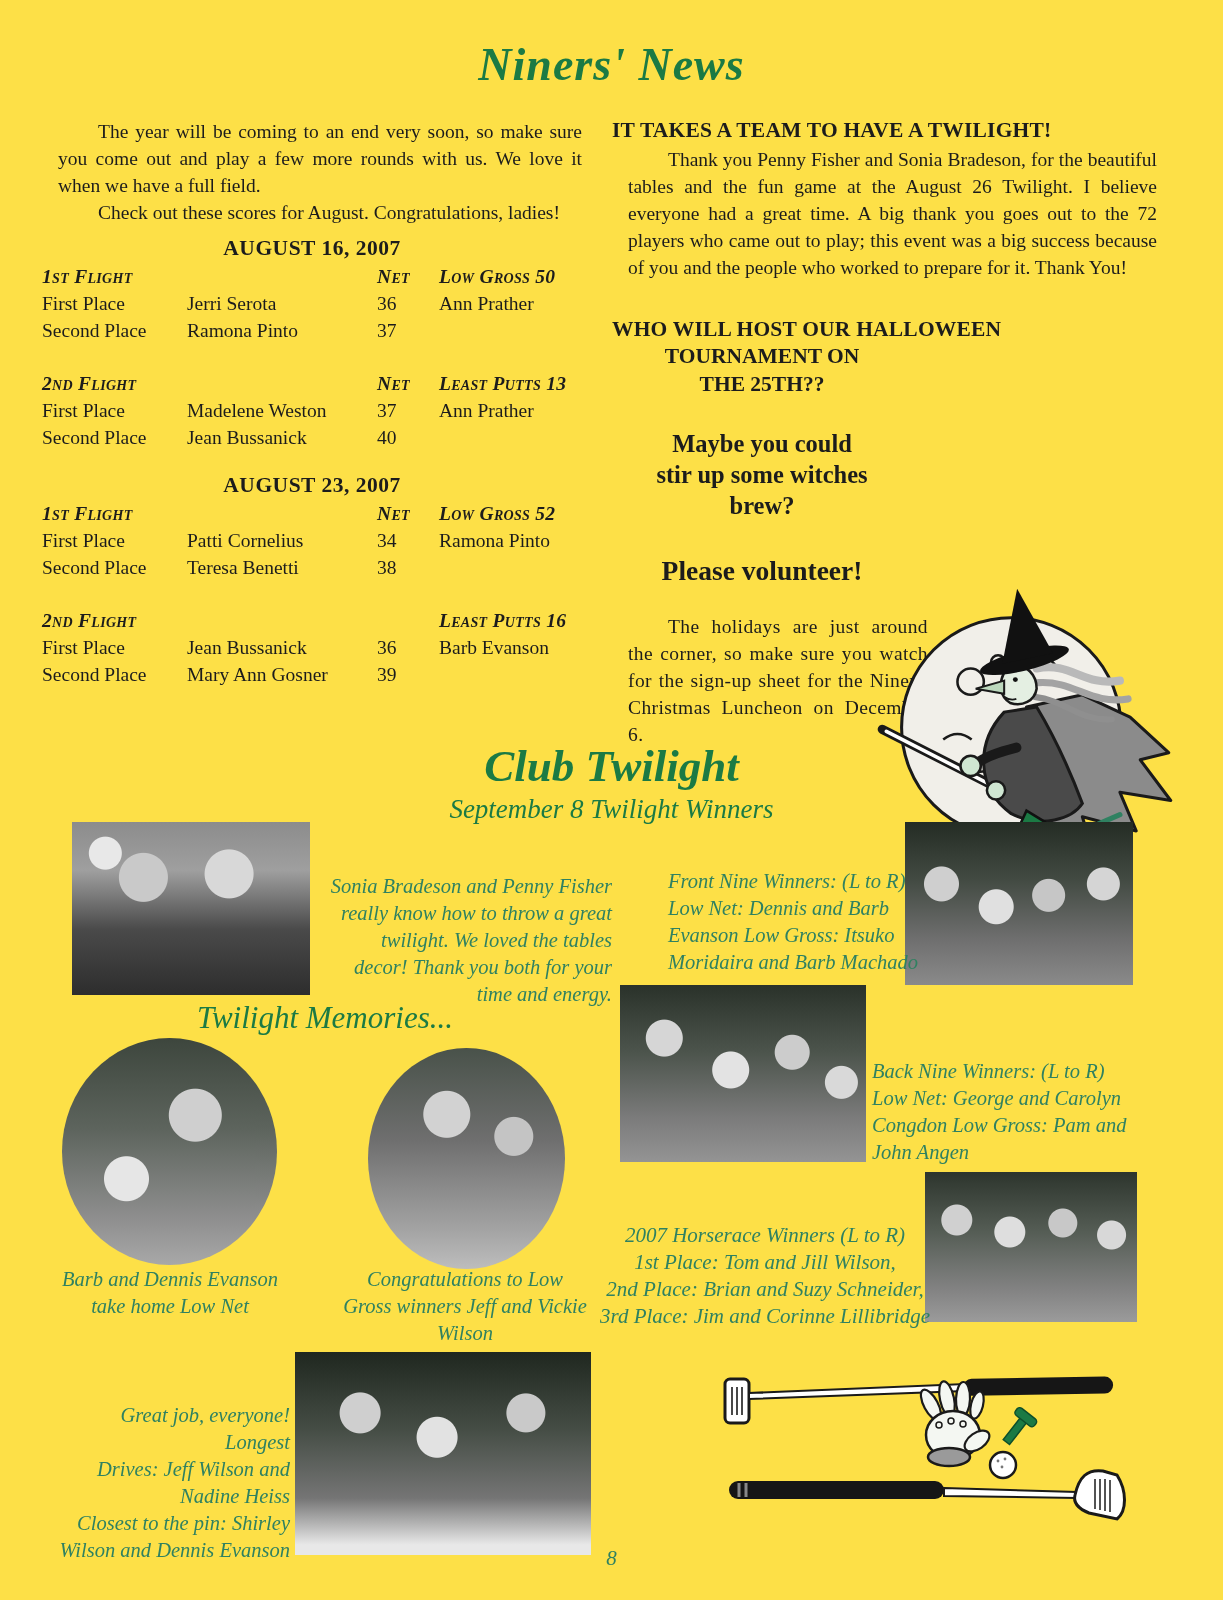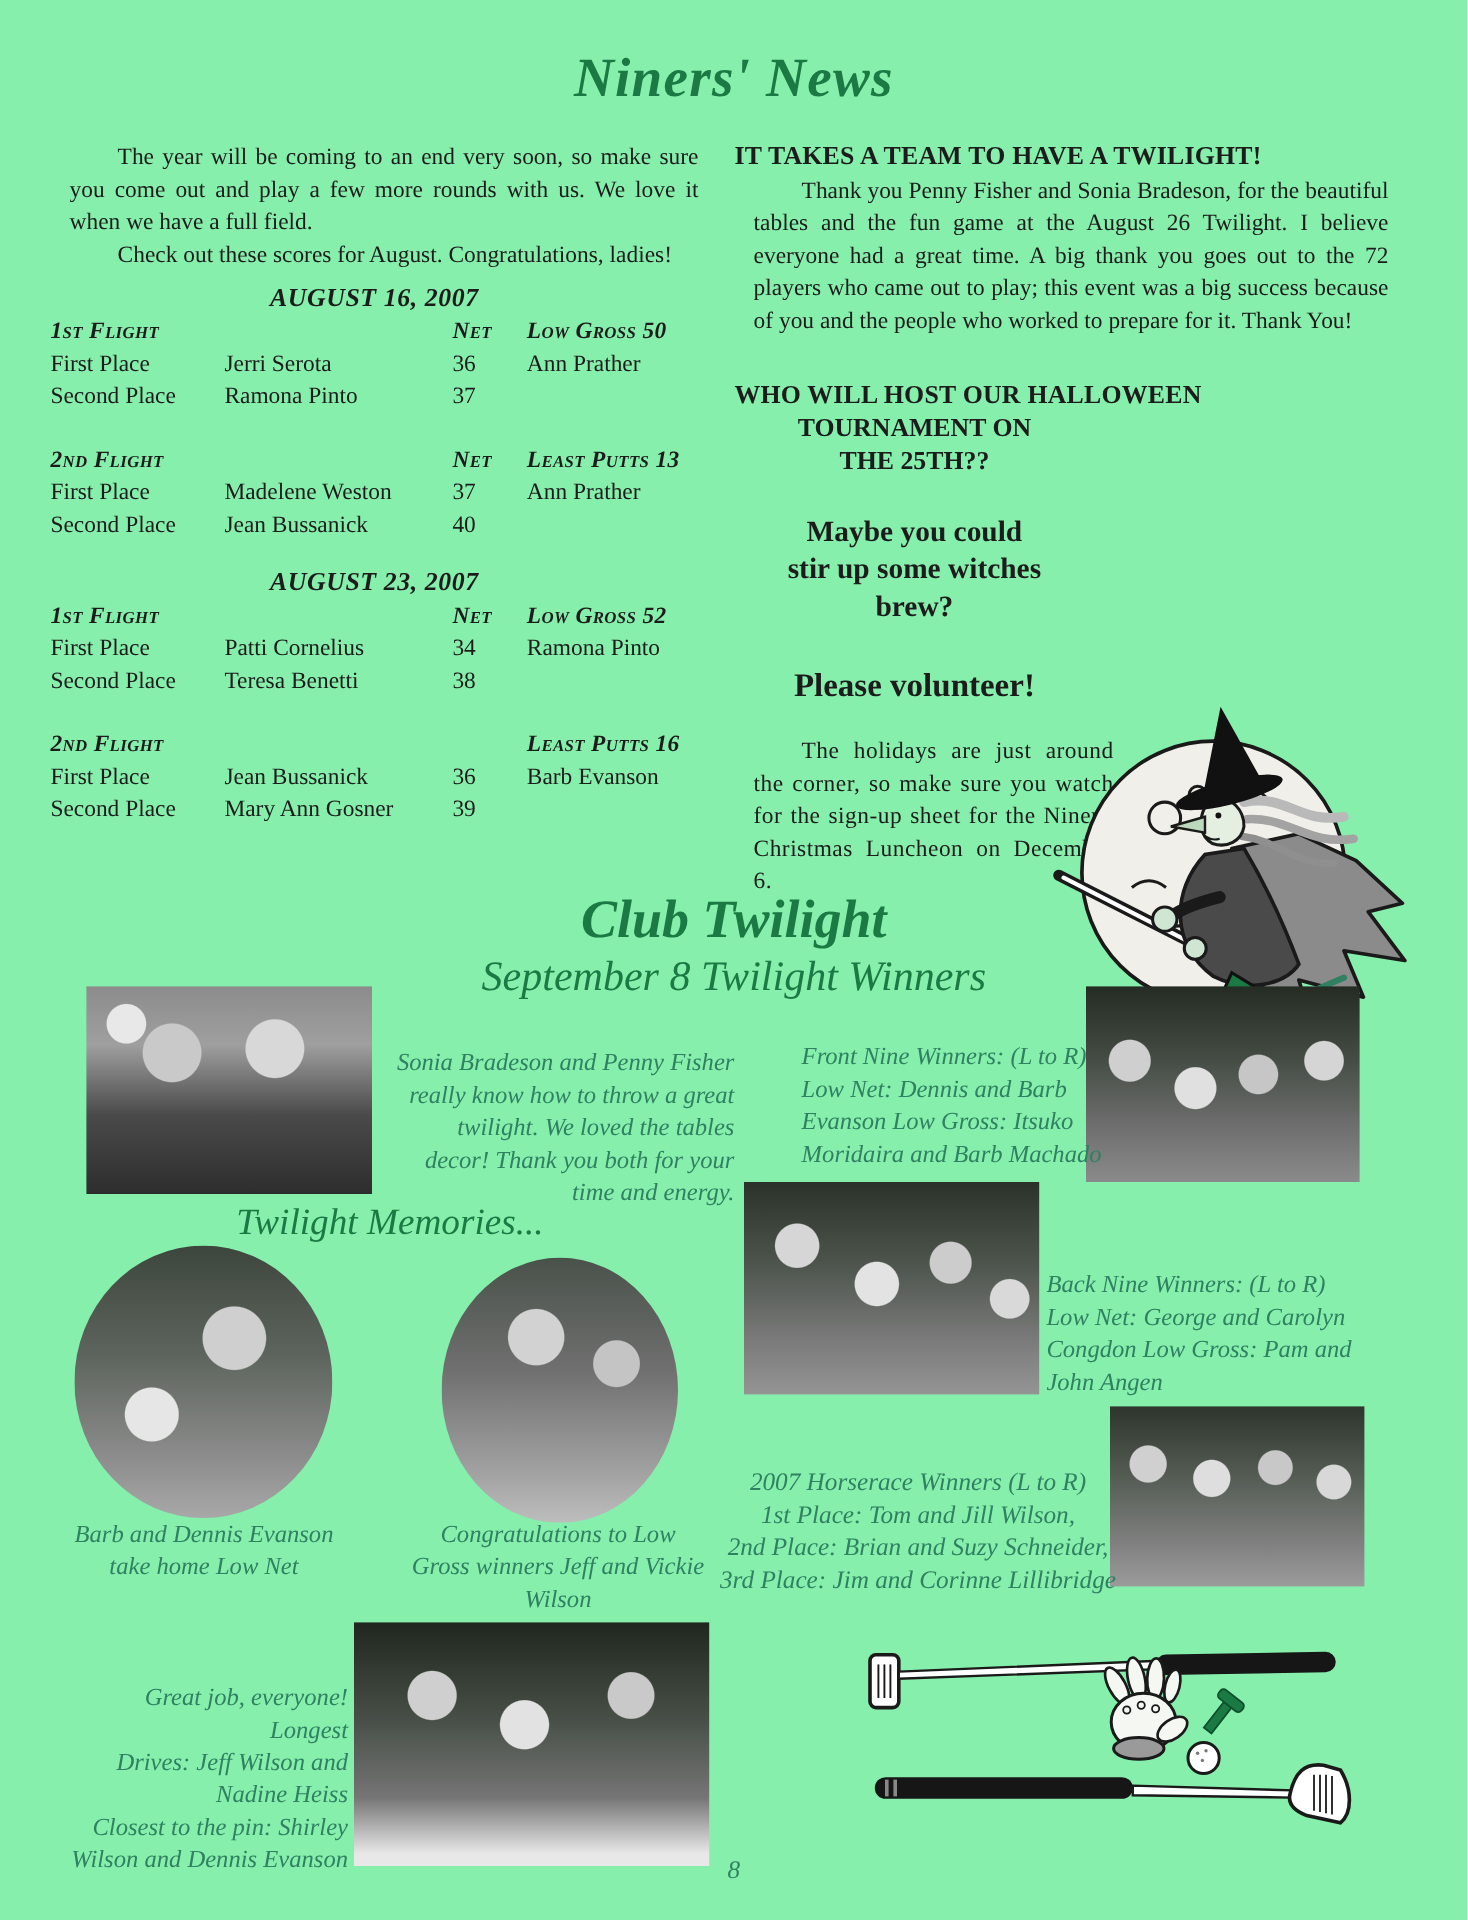--- a/index.html
+++ b/index.html
@@ -3,56 +3,56 @@
 <meta charset="utf-8">
 <style>
   :root{
     --masthead-green:#1b7a44;
     --caption-green:#2f8161;
     --text-black:#1c1c1c;
   }
   *{margin:0;padding:0;box-sizing:border-box;}
   html,body{background:#ffffff;}
   .page{
-    position:relative;width:1223px;height:1600px;background:#86efac;
+    position:relative;width:1223px;height:1600px;background:#fde047;
     font-family:"Liberation Serif","DejaVu Serif",serif;color:var(--text-black);
     overflow:hidden;margin:0 auto;
   }
   .masthead{
     position:absolute;left:0;top:38px;width:100%;text-align:center;
     font-size:46px;font-weight:bold;font-style:italic;color:var(--masthead-green);
     letter-spacing:1px;
   }
   
   .col-left{position:absolute;left:42px;top:118px;width:540px;}
   .col-right{position:absolute;left:612px;top:118px;width:545px;}
   .body-text{font-size:19.5px;line-height:27px;text-align:justify;color:var(--text-black);}
   .indent{text-indent:40px;margin-left:16px;}
   
-  .score-date{font-size:21.5px;font-weight:bold;text-align:center;margin:10px 0 2px;letter-spacing:.5px;font-style:italic;}
+  .score-date{font-size:21.5px;font-weight:bold;text-align:center;margin:10px 0 2px;letter-spacing:.5px;}
   .score-grid{display:grid;grid-template-columns:145px 190px 62px auto;font-size:19.5px;line-height:27px;}
   .hdr{font-weight:bold;font-variant:small-caps;letter-spacing:.3px;font-style:italic;}
   .flight-gap{height:26px;}
   .score-block2{margin-top:22px;}
   
   .article-title{font-size:21.5px;font-weight:bold;text-align:left;margin-bottom:3px;letter-spacing:.2px;}
   .halloween{margin-top:36px;position:relative;min-height:420px;}
   .hw-line1{font-size:21.5px;font-weight:bold;letter-spacing:.2px;}
   .hw-left{width:300px;}
   .hw-line23{font-size:21.5px;font-weight:bold;text-align:center;line-height:28px;}
   .maybe{font-size:24.5px;font-weight:bold;text-align:center;margin-top:30px;line-height:31px;white-space:pre-line;}
   .volunteer{font-size:27.5px;font-weight:bold;text-align:center;margin-top:34px;}
   .holidays{margin-top:26px;width:300px;letter-spacing:.4px;}
   .witch-wrap{position:absolute;left:262px;top:258px;width:305px;height:325px;}
   .witch-wrap svg{width:100%;height:100%;}
   
   .club-title{position:absolute;left:0;top:740px;width:100%;text-align:center;
     font-size:45px;font-weight:bold;font-style:italic;color:var(--masthead-green);}
   .club-subtitle{position:absolute;left:0;top:794px;width:100%;text-align:center;
-    font-size:35px;font-style:italic;color:var(--masthead-green);}
+    font-size:27px;font-style:italic;color:var(--masthead-green);}
   .memories{position:absolute;left:135px;top:1000px;width:380px;text-align:center;
     font-size:31px;font-style:italic;color:var(--masthead-green);}
   
   .caption{position:absolute;font-style:italic;color:var(--caption-green);
     font-size:20.5px;line-height:27px;white-space:pre-line;}
   .cap-sonia{left:322px;top:873px;width:290px;text-align:right;}
   .cap-frontnine{left:668px;top:868px;width:262px;text-align:left;}
   .cap-backnine{left:872px;top:1058px;width:262px;text-align:left;}
   .cap-barb{left:50px;top:1266px;width:240px;text-align:center;}
   .cap-jeff{left:335px;top:1266px;width:260px;text-align:center;}

